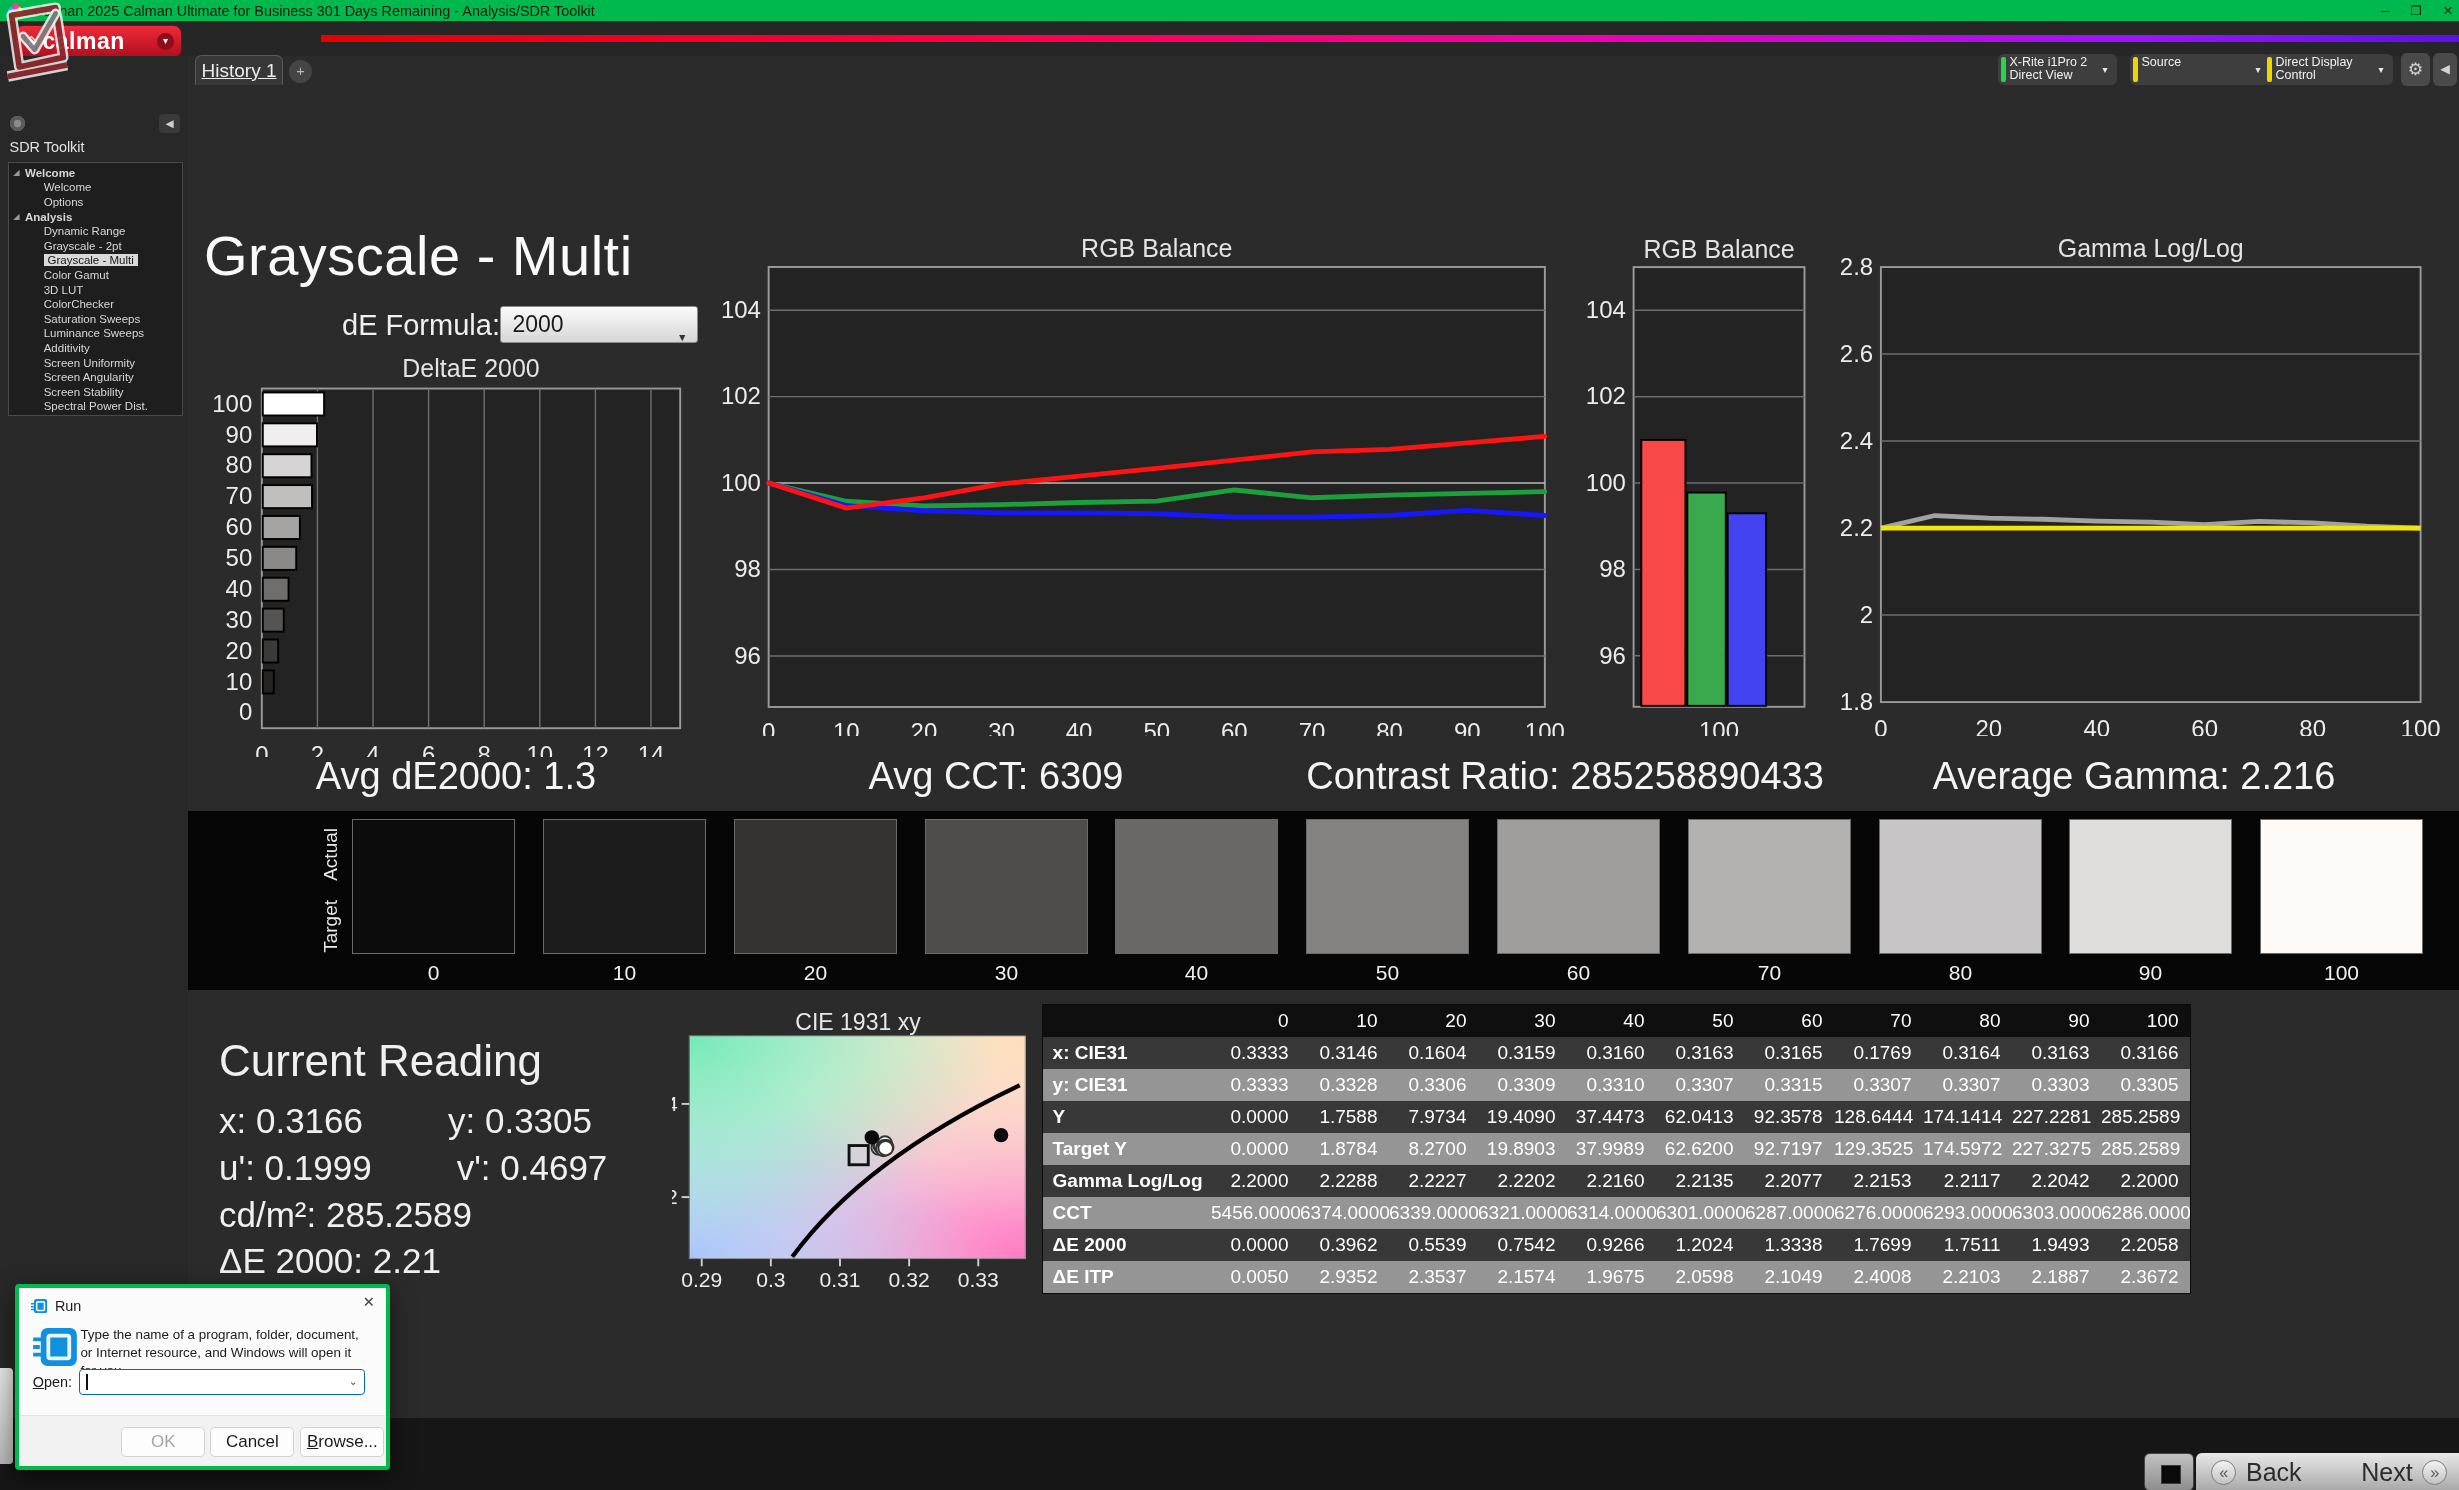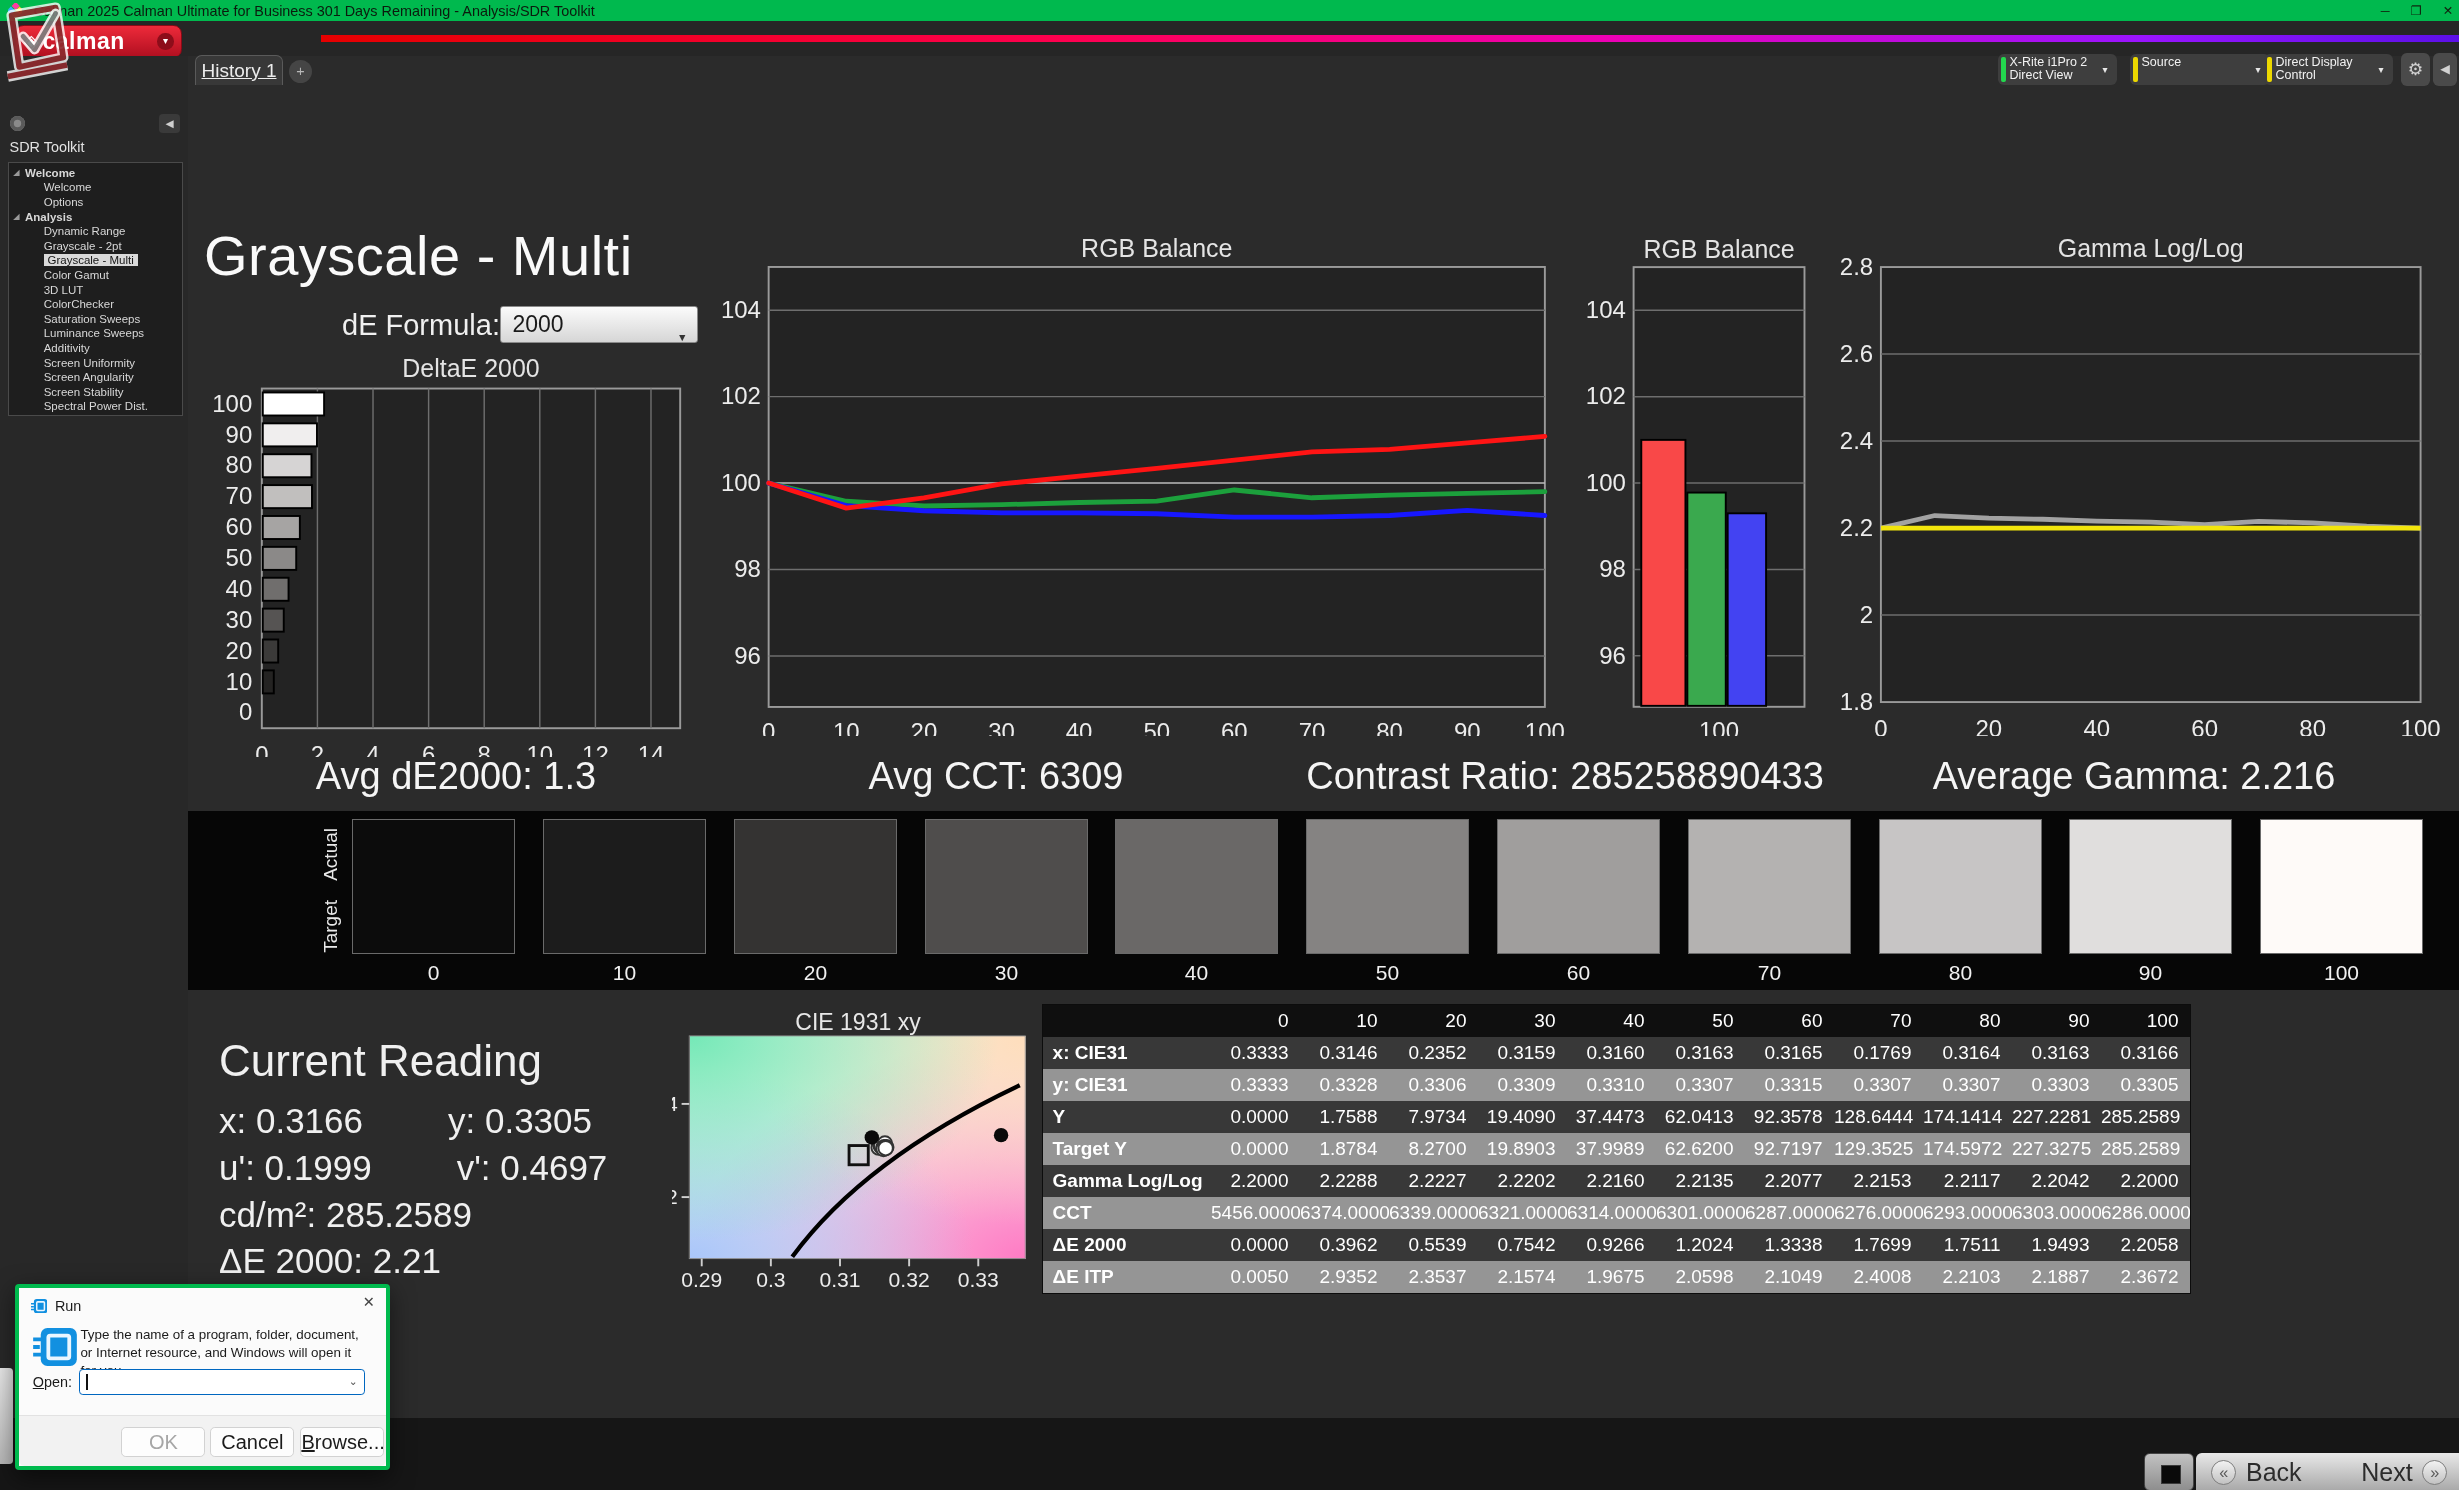--- a/index.html
+++ b/index.html
@@ -115,21 +115,21 @@
   #run-title-row .run-name { font-size:14.4px; margin-left:7.7px; }
   #run-close { position:absolute; right:11.5px; top:5.8px; font-size:14.4px; color:#444; }
   #run-msg { position:absolute; left:61px; top:38px; width:290px; font-size:13.4px; line-height:18px; }
   #run-msg-icon { position:absolute; left:13.4px; top:40px; }
   #run-open-label { position:absolute; left:13.4px; top:86px; font-size:14.4px; }
   .accel::first-letter { text-decoration:underline; }
   #run-input { position:absolute; left:60px; top:81px; width:286px; height:26px; background:#fff; border:1.4px solid #0067c0; border-radius:3.8px; }
   #run-caret { position:absolute; left:5.8px; top:3.8px; width:1.4px; height:16.3px; background:#111; }
   #run-input .chev { position:absolute; right:6.7px; top:4.8px; font-size:10.6px; color:#555; }
   #run-footer { position:absolute; left:0; bottom:0; width:100%; height:51px; background:#f2f2f2; border-top:1px solid #e2e2e2; border-radius:0 0 5.8px 5.8px; }
-  .run-btn { position:absolute; top:10.6px; width:84px; height:30px; background:#fdfdfd; border:1px solid #d2d2d2; border-radius:4.8px; font-size:20px; text-align:center; line-height:28px; }
+  .run-btn { position:absolute; top:10.6px; width:84px; height:30px; background:#fdfdfd; border:1px solid #d2d2d2; border-radius:4.8px; font-size:17px; text-align:center; line-height:28px; }
   #btn-ok { left:102px; color:#a6a6a6; }
   #btn-cancel { left:191px; }
   #btn-browse { left:281px; }
 </style>
 </head>
 <body>
 
 <div id="titlebar" class="abs">
   <svg width="14.4" height="14.4" style="margin-left:7.7px" viewBox="0 0 15 15">
     <rect x="5" y="0" width="6" height="6" transform="rotate(45 8 3)" fill="#ff3aa0"></rect>
@@ -402,21 +402,21 @@
     <div class="dt-cell dt-head">40</div>
     <div class="dt-cell dt-head">50</div>
     <div class="dt-cell dt-head">60</div>
     <div class="dt-cell dt-head">70</div>
     <div class="dt-cell dt-head">80</div>
     <div class="dt-cell dt-head">90</div>
     <div class="dt-cell dt-head">100</div>
     <div class="dt-cell dt-label row-dark">x: CIE31</div>
     <div class="dt-cell dt-val row-dark">0.3333</div>
     <div class="dt-cell dt-val row-dark">0.3146</div>
-    <div class="dt-cell dt-val row-dark">0.2352</div>
+    <div class="dt-cell dt-val row-dark">0.1604</div>
     <div class="dt-cell dt-val row-dark">0.3159</div>
     <div class="dt-cell dt-val row-dark">0.3160</div>
     <div class="dt-cell dt-val row-dark">0.3163</div>
     <div class="dt-cell dt-val row-dark">0.3165</div>
     <div class="dt-cell dt-val row-dark">0.1769</div>
     <div class="dt-cell dt-val row-dark">0.3164</div>
     <div class="dt-cell dt-val row-dark">0.3163</div>
     <div class="dt-cell dt-val row-dark">0.3166</div>
     <div class="dt-cell dt-label row-light">y: CIE31</div>
     <div class="dt-cell dt-val row-light">0.3333</div>

